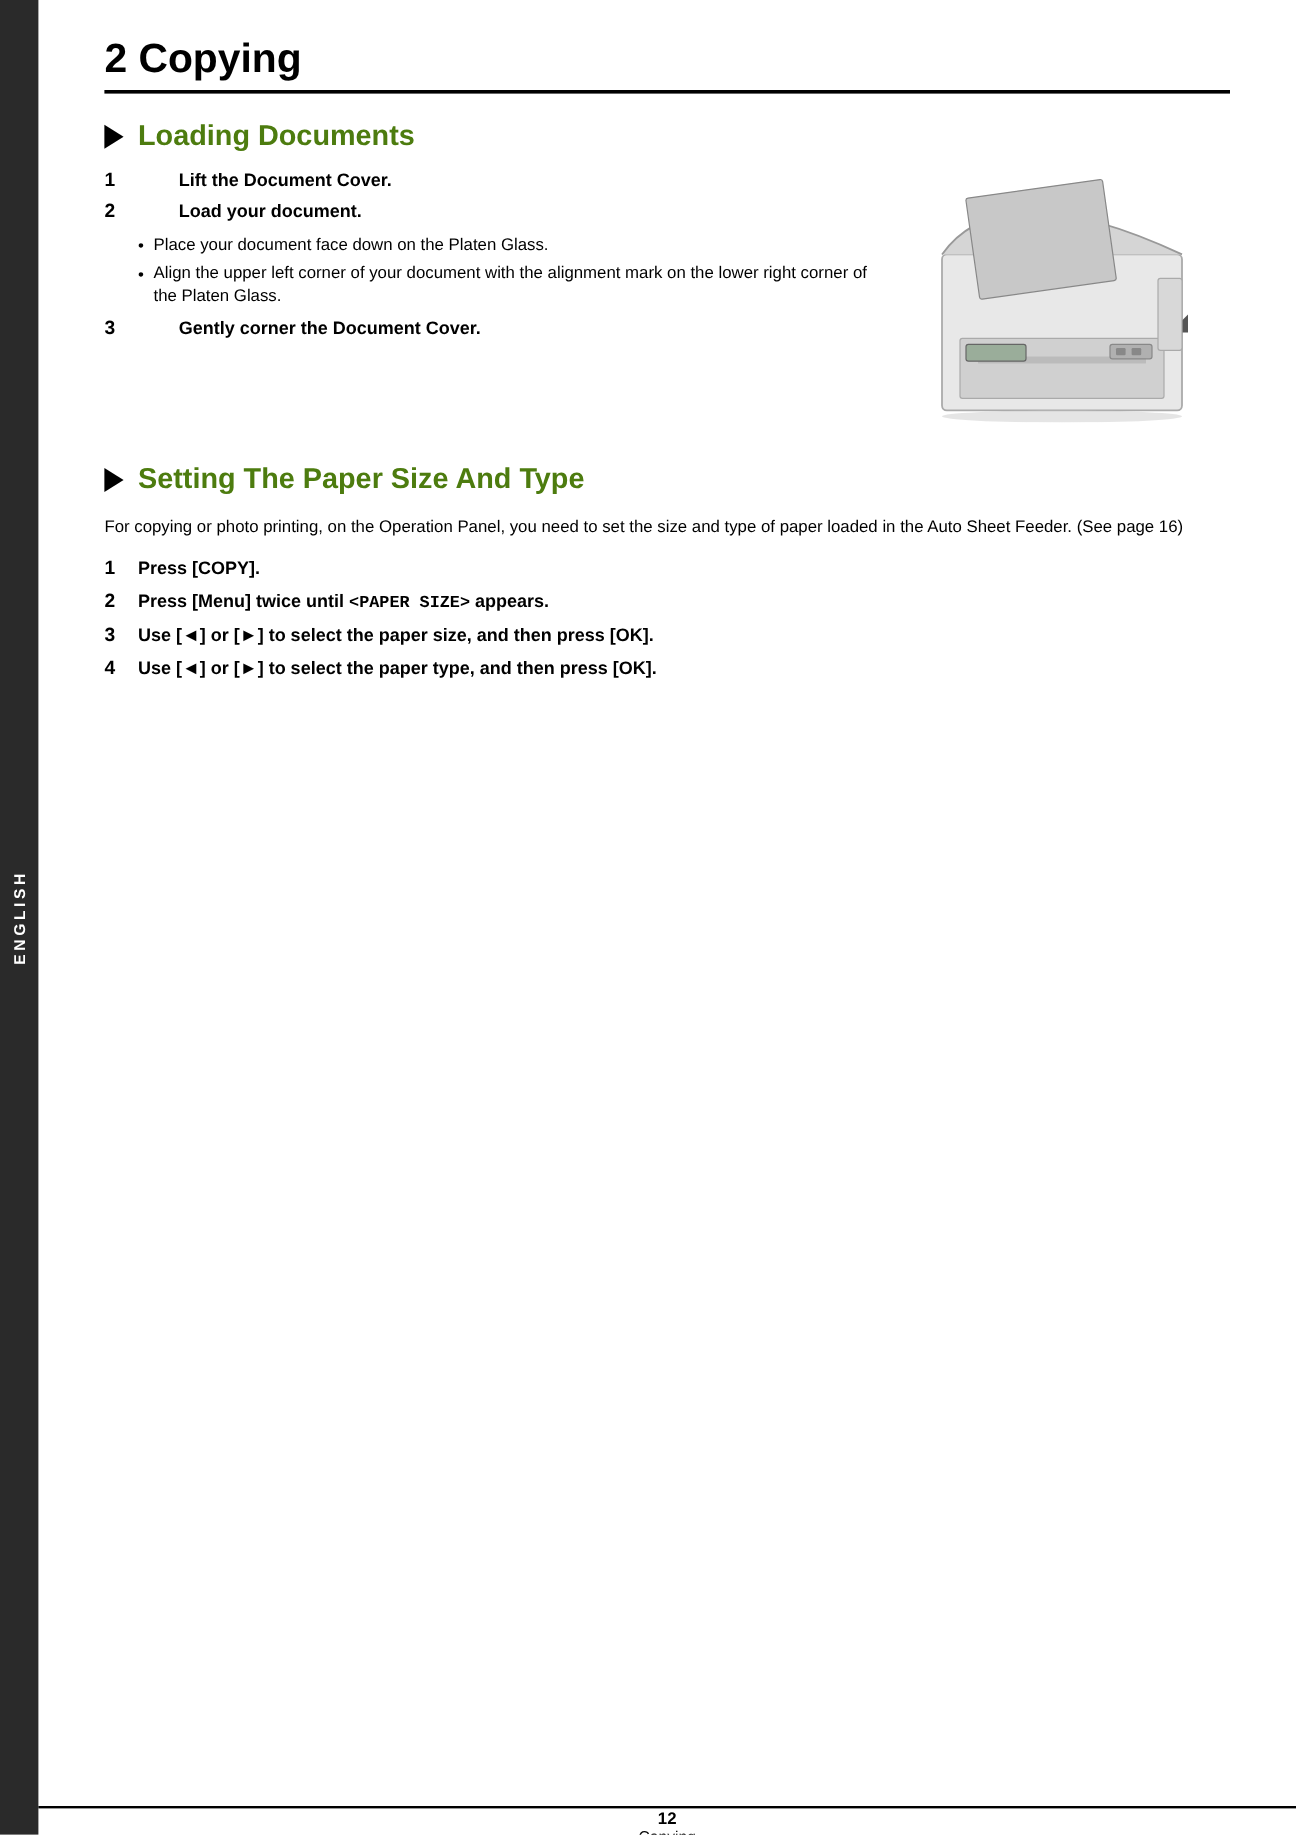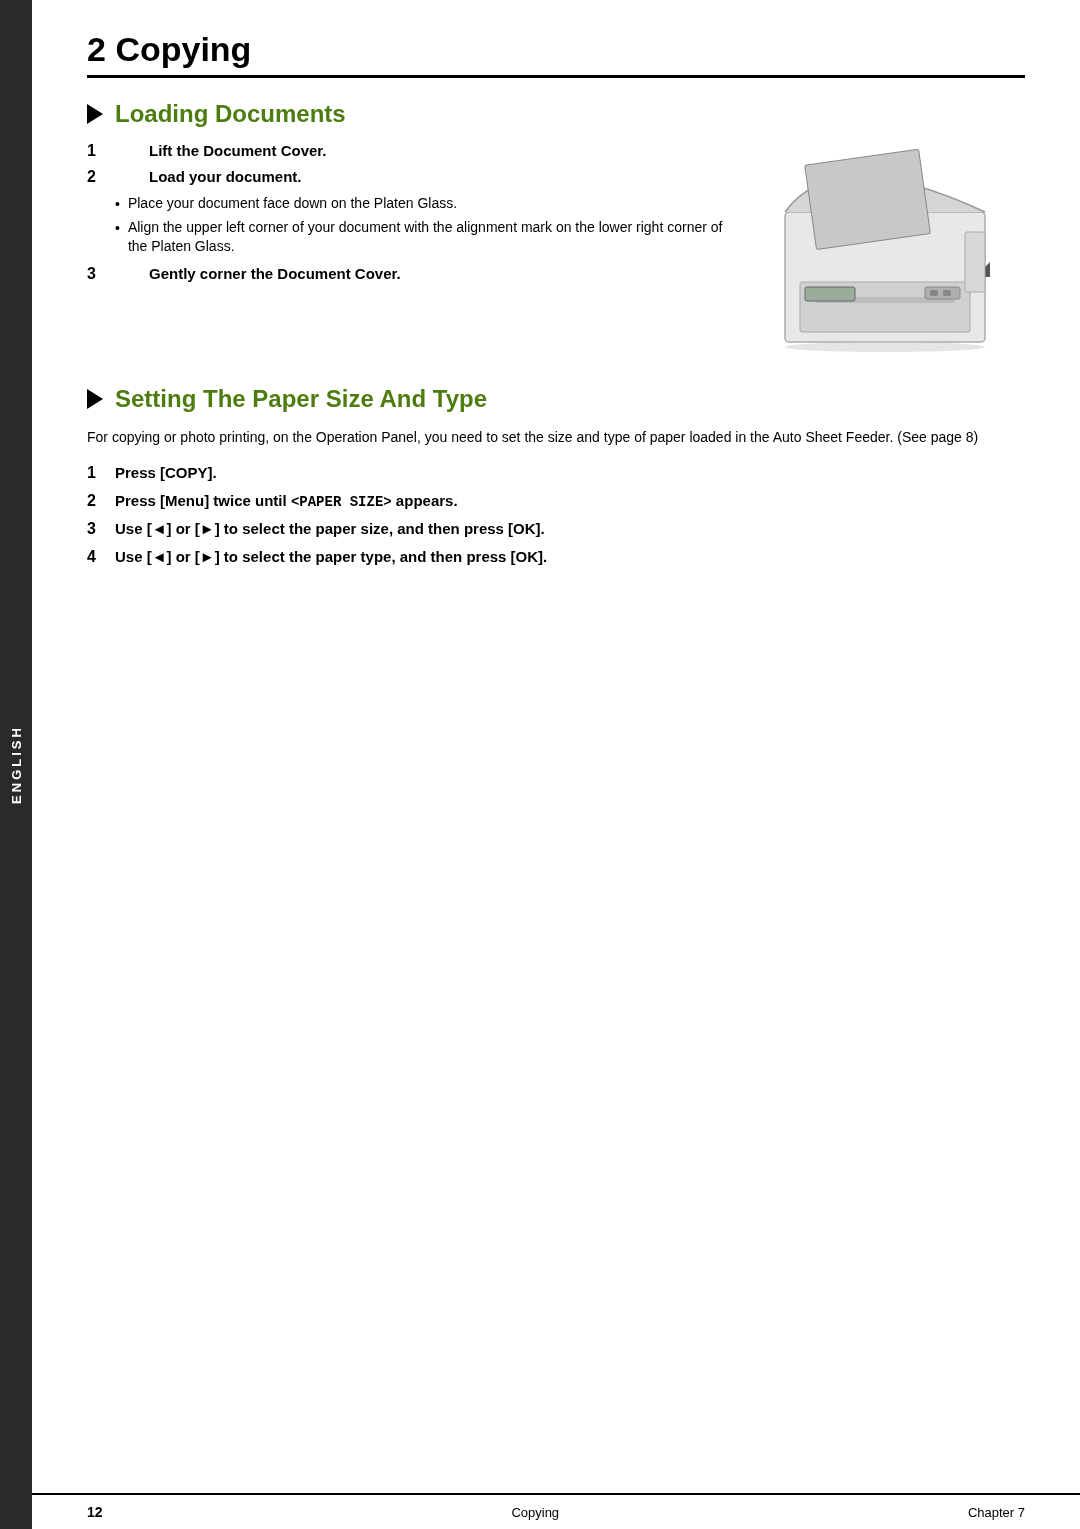--- a/index.html
+++ b/index.html
@@ -181,26 +181,27 @@
       font-weight: normal;
       font-weight: bold;
     }
 
     
     .footer {
       position: absolute;
       bottom: 0;
       left: 32px;
       right: 0;
-      height: 36px;
+      height: 24px;
       border-top: 2px solid #000000;
       display: flex;
       align-items: center;
       justify-content: space-between;
       padding: 0 55px;
+      flex-direction: column;
     }
 
     .footer-page {
       font-size: 14px;
       font-weight: bold;
     }
 
     .footer-center {
       font-size: 13px;
       color: #000000;
@@ -294,21 +295,21 @@
       </svg>
     </div>
   </div>
 
   <div class="setting-section">
     <div class="section-header">
       <span class="section-arrow"></span>
       <span class="section-title">Setting The Paper Size And Type</span>
     </div>
 
-    <p class="setting-intro">For copying or photo printing, on the Operation Panel, you need to set the size and type of paper loaded in the Auto Sheet Feeder. (See page 8)</p>
+    <p class="setting-intro">For copying or photo printing, on the Operation Panel, you need to set the size and type of paper loaded in the Auto Sheet Feeder. (See page 16)</p>
 
     <div class="step-numbered-setting">
       <span class="step-number-setting">1</span>
       <span class="step-text-setting">Press [COPY].</span>
     </div>
 
     <div class="step-numbered-setting">
       <span class="step-number-setting">2</span>
       <span class="step-text-setting">Press [Menu] twice until <code>&lt;PAPER&nbsp;SIZE&gt;</code> appears.</span>
     </div>

